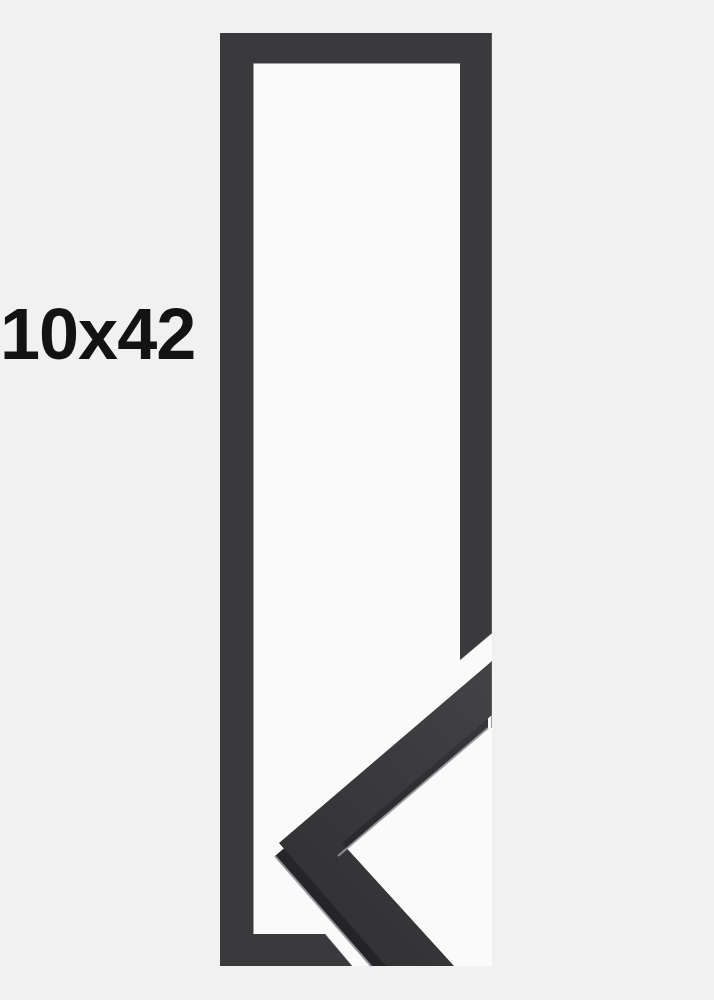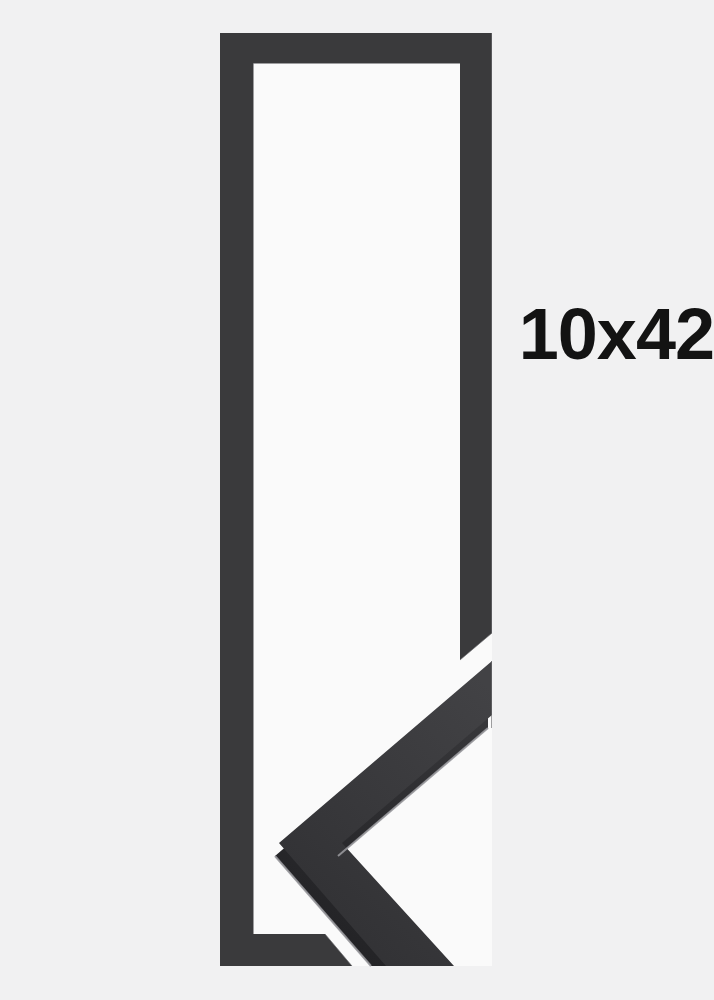--- a/index.html
+++ b/index.html
@@ -40,21 +40,21 @@
     stroke: var(--c-edge-highlight, #6b6b6f);
     stroke-width: 1;
     fill: none;
     opacity: 0.65;
   }
   .size-label {
     position: absolute;
     left: 0;
     top: 298px;
     width: 714px;
-    text-align: right;
+    text-align: left;
     font-size: 72px;
     line-height: 1;
     font-weight: bold;
     letter-spacing: -1px;
     color: var(--c-label-text, #131313);
     user-select: none;
   }
 </style>
 </head>
 <body>

